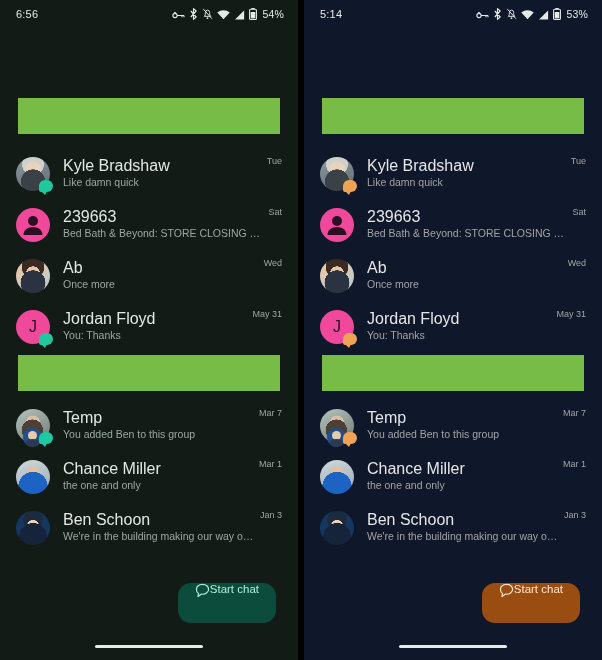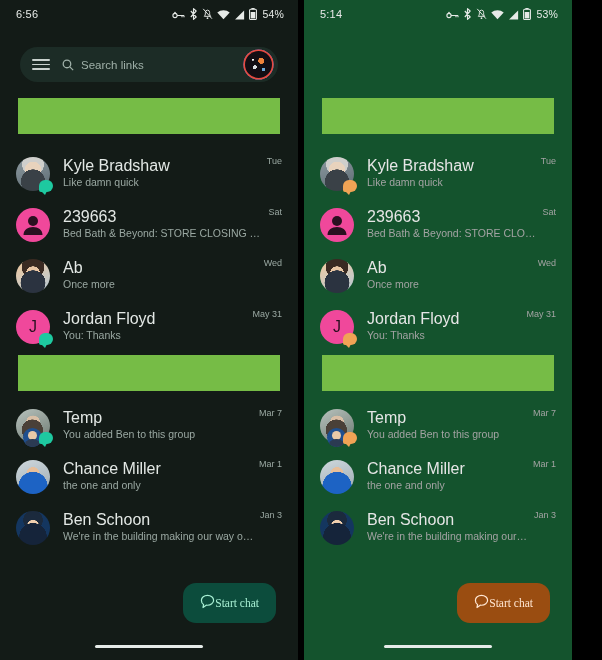--- a/index.html
+++ b/index.html
@@ -5,21 +5,21 @@
   * { box-sizing: border-box; margin: 0; padding: 0; }
   html, body {
     width: 602px; height: 660px;
     background: #000;
     font-family: "Liberation Sans", sans-serif;
     overflow: hidden;
   }
   .stage { display: flex; width: 602px; height: 660px; background: #000; }
   .panel { position: relative; width: 298px; height: 660px; overflow: hidden; }
   .panel.left  { background: #131b17; }
-  .panel.right { background: #14532d; margin-left: 6px; width: 268px; }
+  .panel.right { background: #0f172a; margin-left: 6px; width: 298px; }
 
   
   .statusbar {
     height: 28px; display: flex; align-items: center;
     justify-content: space-between; padding: 0 14px 0 16px;
   }
   .clock { font-size: 11px; color: #e6eae7; letter-spacing: .2px; }
   .right .clock { color: #e9e9e9; }
   .sysicons { display: flex; align-items: flex-end; gap: 4px; }
   .sysicons svg { display: block; }
@@ -104,22 +104,22 @@
     font-size: 10.5px; color: #9aa8a2; line-height: 15px; margin-top: 2px;
     white-space: nowrap; overflow: hidden; text-overflow: ellipsis;
   }
   .right .snippet { color: #a3a3a3; }
   .time { font-size: 9px; color: #9aa8a2; align-self: flex-start; margin-top: 8px; white-space: nowrap; }
   .right .time { color: #a3a3a3; }
 
   
   .fab {
     position: absolute; right: 22px; bottom: 37px;
-    height: 40px; border-radius: 13px; display: flex; align-items: center;
-    padding: 0 17px; cursor: pointer; font-family: Liberation Serif, serif;
+    height: 40px; border-radius: 13px; display: flex; 
+    padding: 0 17px; cursor: pointer;
   }
   .left .fab  { background: #0c4c3c; }
   .right .fab { background: #9a4d11; }
   .fab-label { font-size: 11.5px; }
   .left .fab-label  { color: #a8f0d4; }
   .right .fab-label { color: #ffe6d2; }
 
   
   .navpill {
     position: absolute; bottom: 12px; left: 50%; transform: translateX(-50%);
@@ -191,35 +191,20 @@
           <span>
             <svg width="8" height="12" viewBox="0 0 10 15">
               <rect x="3" y="0" width="4" height="1.6" fill="#e6eae7"></rect>
               <rect x="0.7" y="1.6" width="8.6" height="12.8" rx="1.4" fill="none" stroke="#e6eae7" stroke-width="1.3"></rect>
               <rect x="2.1" y="5" width="5.8" height="8" fill="#e6eae7"></rect>
             </svg>
           </span>
           <span class="batt-pct">54%</span>
         </div>
       </div>
-      <div class="searchbar">
-        <div class="hamburger">
-          <i></i>
-          <i></i>
-          <i></i>
-        </div>
-        <span class="search-icon">
-          <svg width="12" height="12" viewBox="0 0 14 14">
-            <circle cx="5.8" cy="5.8" r="4.4" fill="none" stroke="#9fb0a8" stroke-width="1.5"></circle>
-            <path d="M9.2 9.2 13 13" stroke="#9fb0a8" stroke-width="1.5"></path>
-          </svg>
-        </span>
-        <span class="search-text">Search links</span>
-        <span class="avatar-profile"></span>
-      </div>
       <div class="banner b1" style="background: rgb(118, 188, 70);"></div>
       <div class="banner b2" style="background: rgb(118, 188, 70);"></div>
       <div class="list top">
         <div class="row">
           <div class="av-wrap">
             <div class="av ph-kyle"></div>
             <div class="badge" style="background: rgb(30, 201, 160); color: rgb(30, 201, 160);"></div>
           </div>
           <div class="texts">
             <div class="title-l">Kyle Bradshaw</div>

